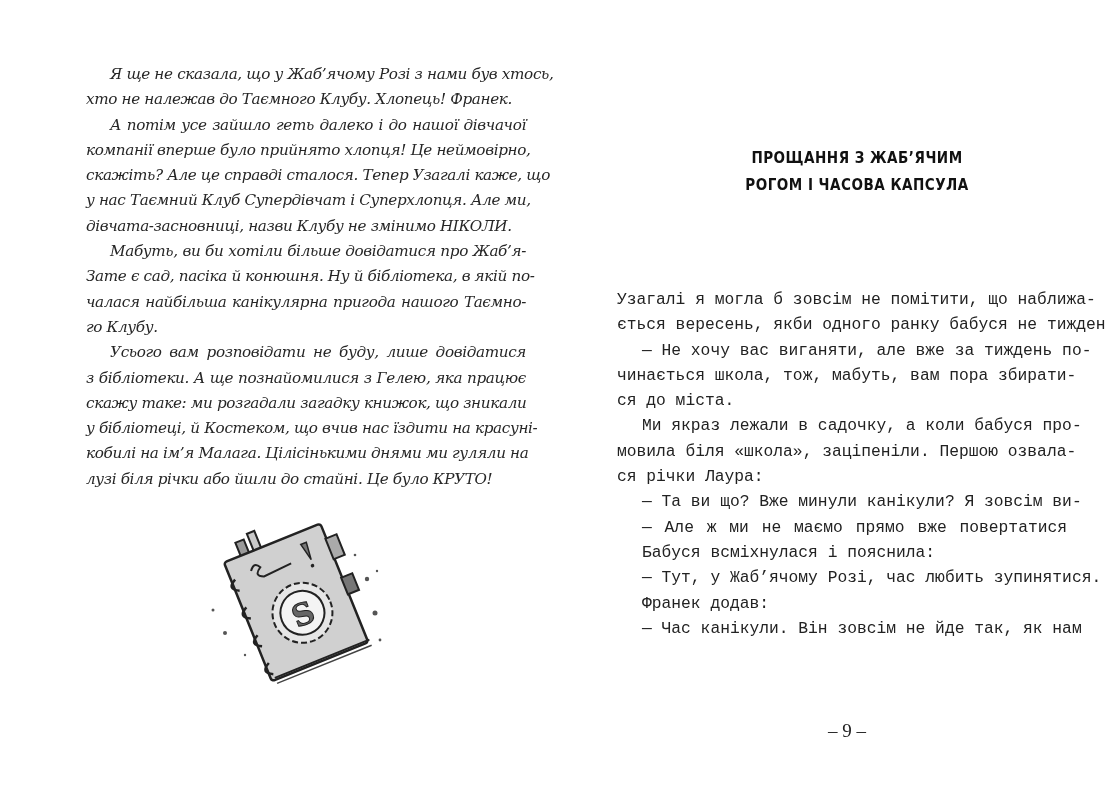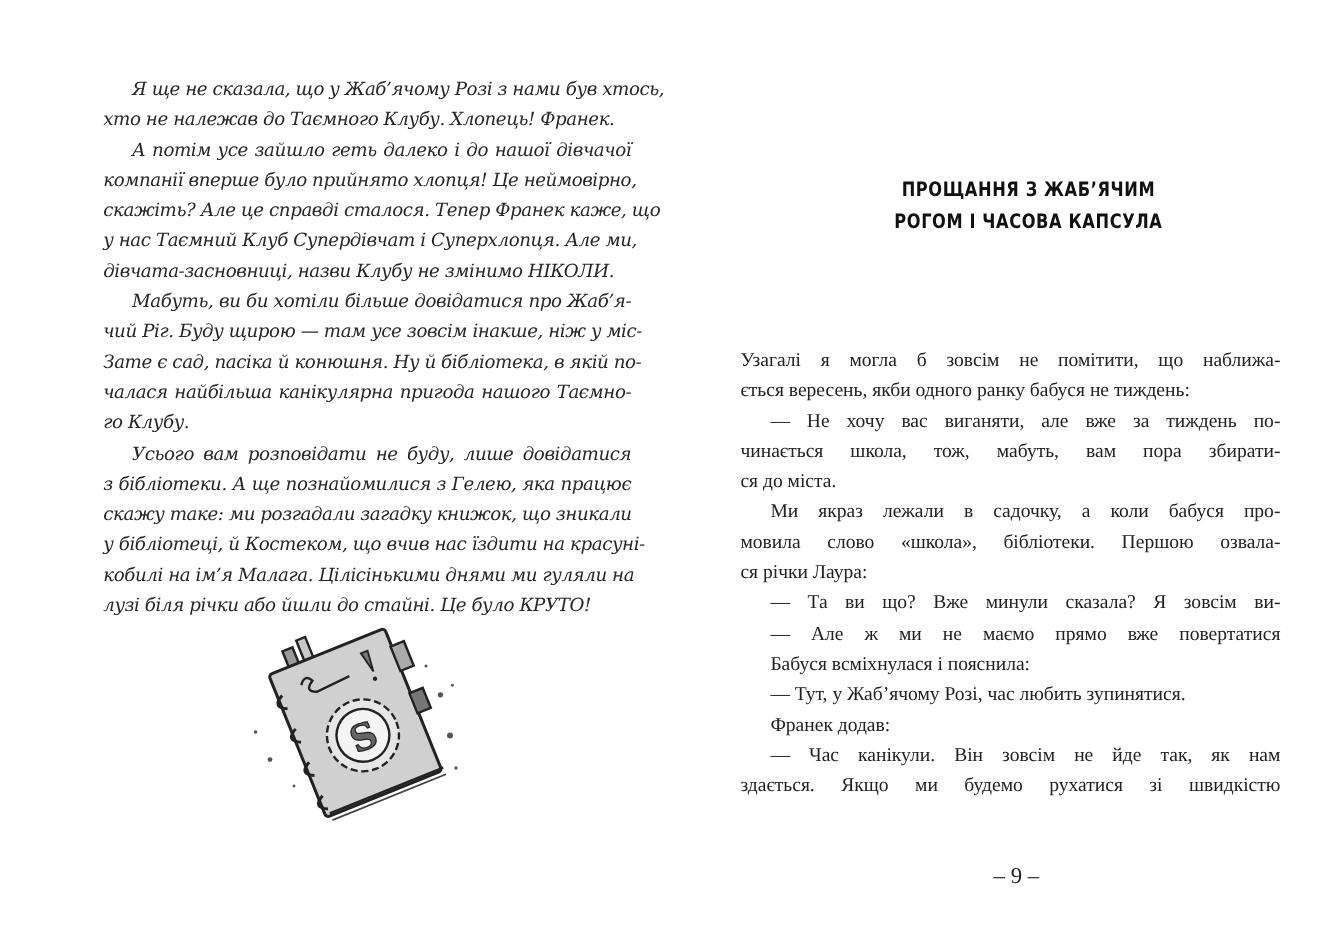--- a/index.html
+++ b/index.html
@@ -21,46 +21,45 @@
     .chapter-title {
       position: absolute; left: 60px; width: 450px; top: 144px;
       text-align: center; font-family: "DejaVu Sans", sans-serif; font-weight: bold;
       font-size: 16.5px; line-height: 27px; letter-spacing: 0.6px; color: #111;
       transform: scaleX(0.82); transform-origin: center;
     }
     .chapter-title span { display: block; }
 
     .right-text {
       position: absolute; left: 45px; top: 287px; width: 450px;
-      font-family: Liberation Serif, serif;
+      font-family: Liberation Mono, monospace;
       font-size: 16.3px; line-height: 25.3px; color: #222;
     }
     .right-text .line.ind { padding-left: 25px; }
 
     .page-number {
       position: absolute; left: 240px; top: 720px; width: 70px; text-align: center;
       font-family: "Liberation Serif", serif; font-size: 19px; color: #222;
     }
 
     .illustration { position: absolute; left: 205px; top: 515px; width: 190px; height: 170px; }
   </style>
 </head>
 <body>
 
 <div class="page page-left">
   <div class="left-text" id="left-text">
       <span class="line ind">Я ще не сказала, що у Жаб’ячому Розі з нами був хтось,</span>
       <span class="line last">хто не належав до Таємного Клубу. Хлопець! Франек.</span>
       <span class="line ind">А потім усе зайшло геть далеко і до нашої дівчачої</span>
       <span class="line">компанії вперше було прийнято хлопця! Це неймовірно,</span>
-      <span class="line">скажіть? Але це справді сталося. Тепер Франек каже, що</span>
+      <span class="line">скажіть? Але це справді сталося. Тепер Узагалі каже, що</span>
       <span class="line">у нас Таємний Клуб Супердівчат і Суперхлопця. Але ми,</span>
       <span class="line last">дівчата-засновниці, назви Клубу не змінимо НІКОЛИ.</span>
       <span class="line ind">Мабуть, ви би хотіли більше довідатися про Жаб’я-</span>
-      <span class="line">чий Ріг. Буду щирою — там усе зовсім інакше, ніж у міс-</span>
       <span class="line">Зате є сад, пасіка й конюшня. Ну й бібліотека, в якій по-</span>
       <span class="line">чалася найбільша канікулярна пригода нашого Таємно-</span>
       <span class="line last">го Клубу.</span>
       <span class="line ind">Усього вам розповідати не буду, лише довідатися</span>
       <span class="line">з бібліотеки. А ще познайомилися з Гелею, яка працює</span>
       <span class="line">скажу таке: ми розгадали загадку книжок, що зникали</span>
       <span class="line">у бібліотеці, й Костеком, що вчив нас їздити на красуні-</span>
       <span class="line">кобилі на ім’я Малага. Цілісінькими днями ми гуляли на</span>
       <span class="line last">лузі біля річки або йшли до стайні. Це було КРУТО!</span>
     </div>
@@ -109,25 +108,24 @@
     <span>РОГОМ І ЧАСОВА КАПСУЛА</span>
   </h1>
 
   <div class="right-text" id="right-text">
       <span class="line">Узагалі я могла б зовсім не помітити, що наближа-</span>
       <span class="line last">ється вересень, якби одного ранку бабуся не тиждень:</span>
       <span class="line ind">— Не хочу вас виганяти, але вже за тиждень по-</span>
       <span class="line">чинається школа, тож, мабуть, вам пора збирати-</span>
       <span class="line last">ся до міста.</span>
       <span class="line ind">Ми якраз лежали в садочку, а коли бабуся про-</span>
-      <span class="line">мовила слово «школа», бібліотеки. Першою озвала-</span>
+      <span class="line">мовила біля «школа», заціпеніли. Першою озвала-</span>
       <span class="line last">ся річки Лаура:</span>
-      <span class="line ind">— Та ви що? Вже минули сказала? Я зовсім ви-</span>
+      <span class="line ind">— Та ви що? Вже минули канікули? Я зовсім ви-</span>
       <span class="line ind">— Але ж ми не маємо прямо вже повертатися</span>
       <span class="line ind last">Бабуся всміхнулася і пояснила:</span>
       <span class="line ind last">— Тут, у Жаб’ячому Розі, час любить зупинятися.</span>
       <span class="line ind last">Франек додав:</span>
       <span class="line ind">— Час канікули. Він зовсім не йде так, як нам</span>
-      <span class="line">здається. Якщо ми будемо рухатися зі швидкістю</span>
     </div>
 
   <div class="page-number">– 9 –</div>
 </div>
 
 </body></html>

